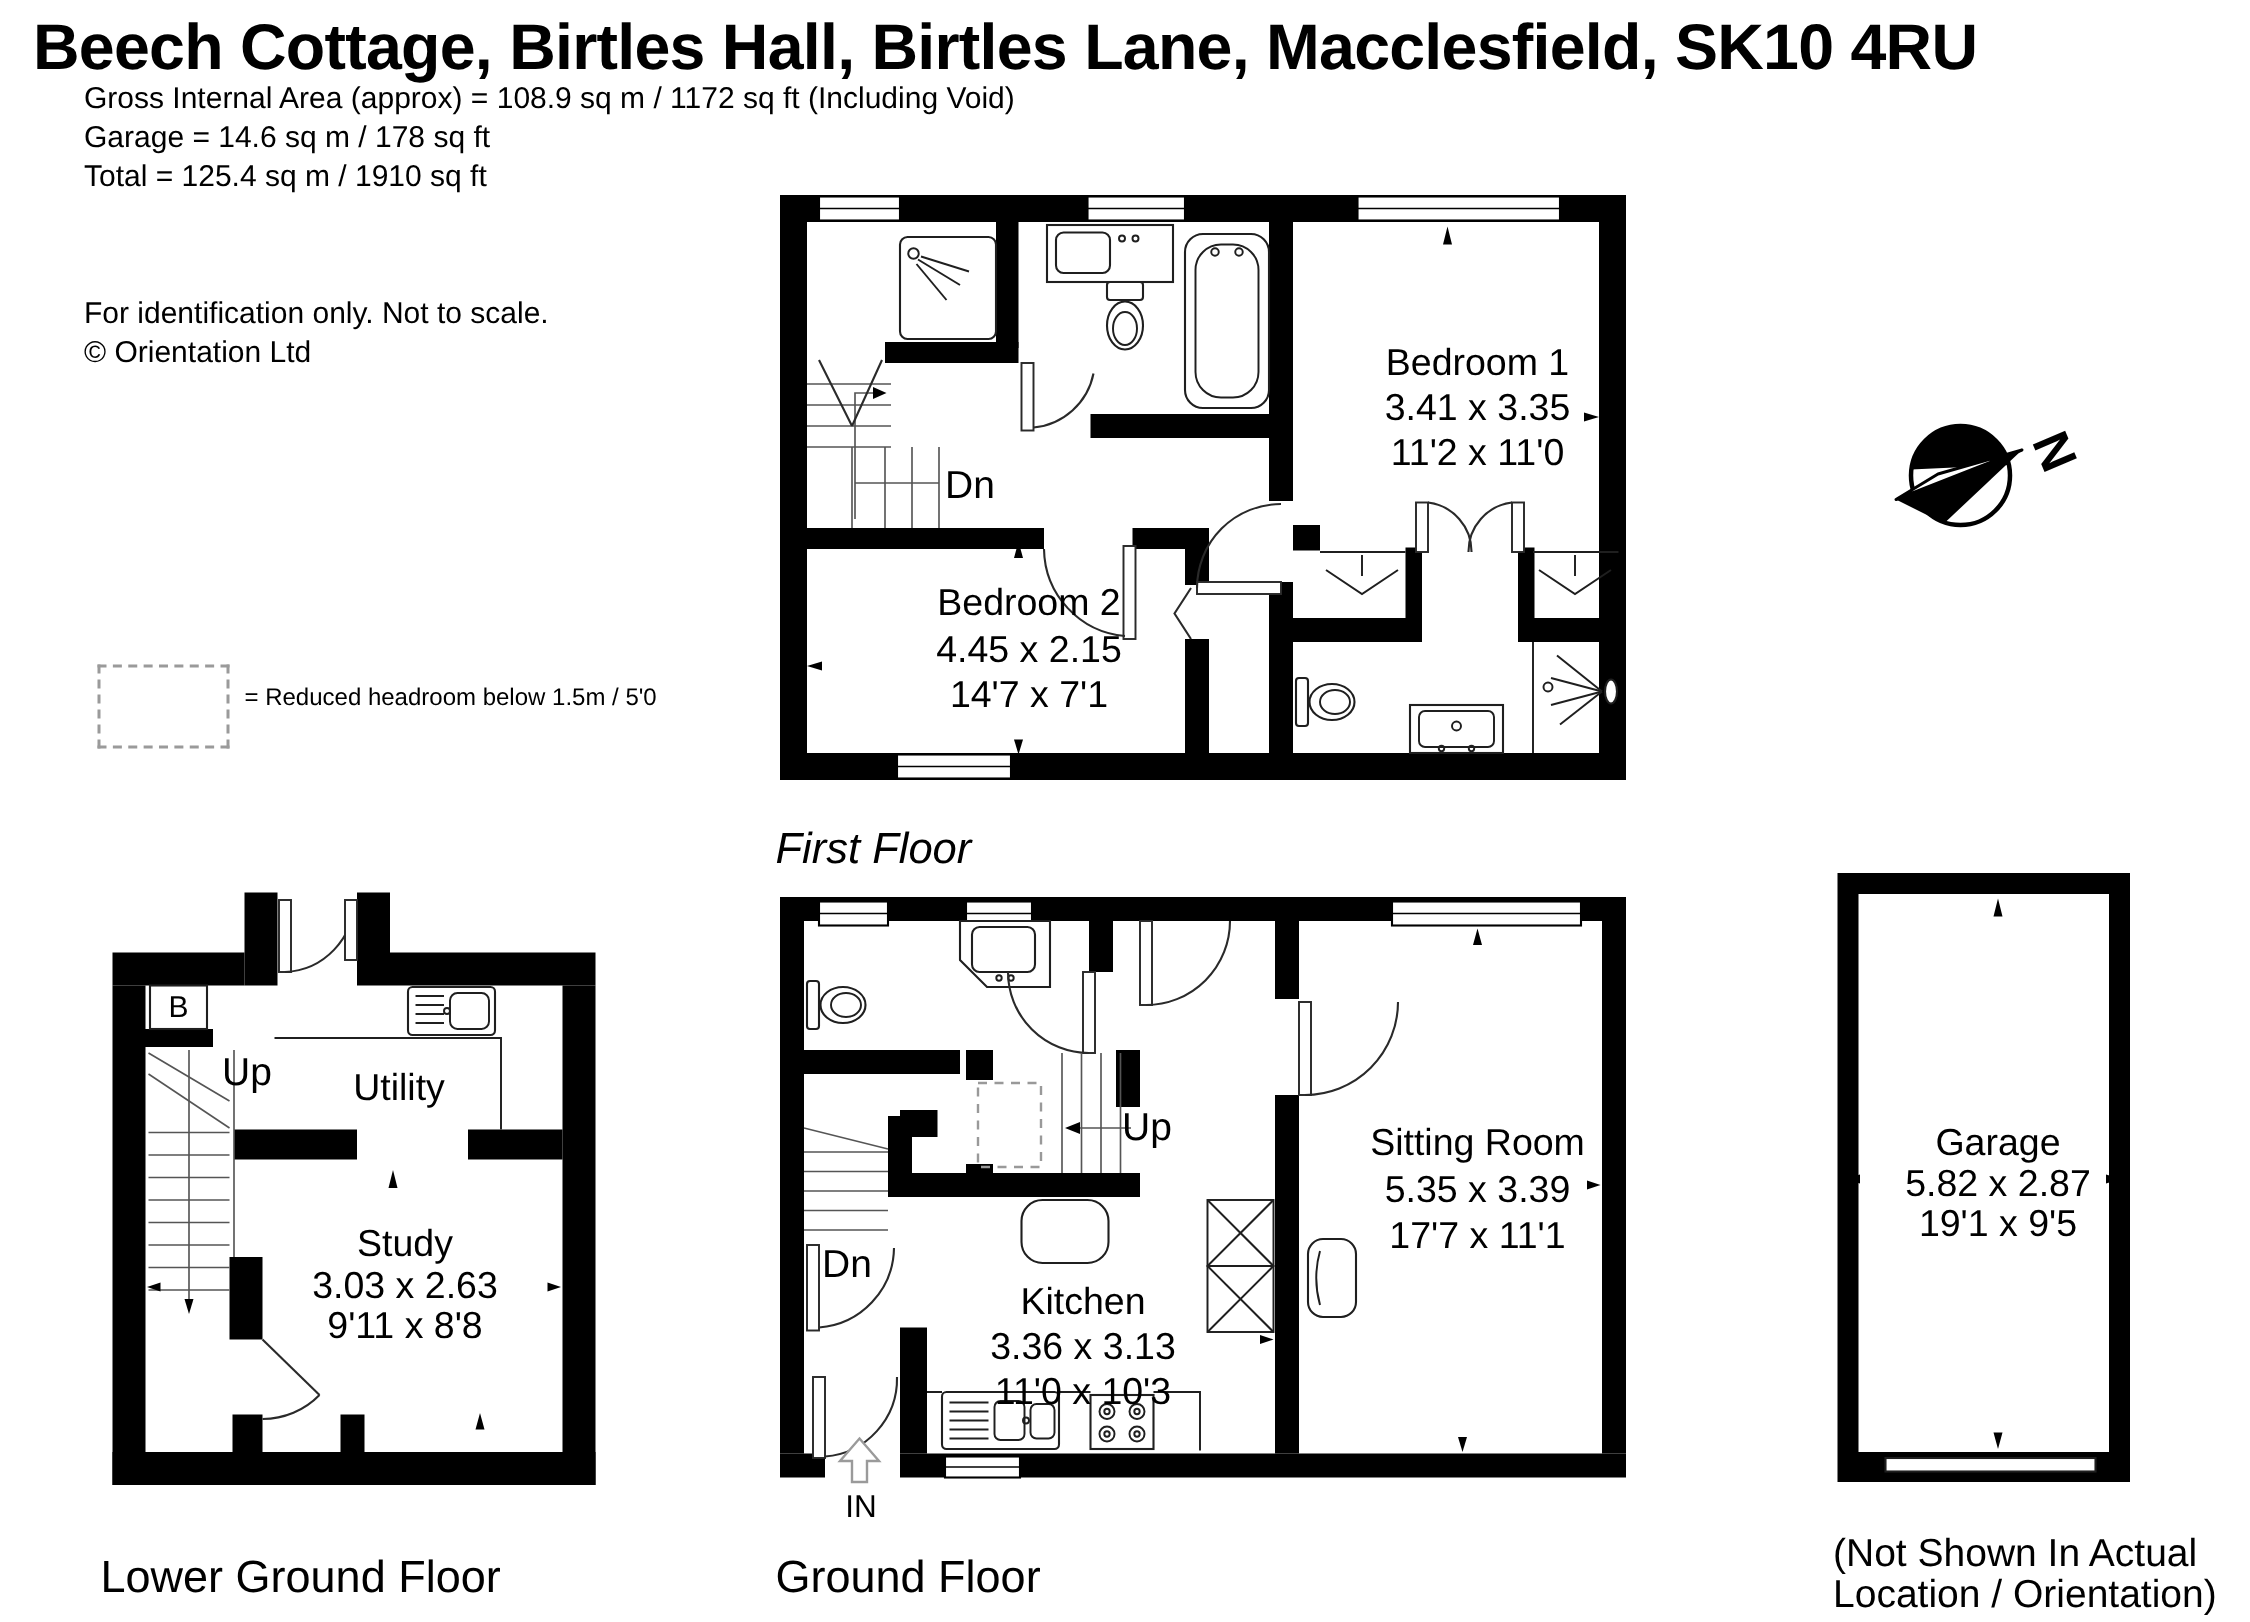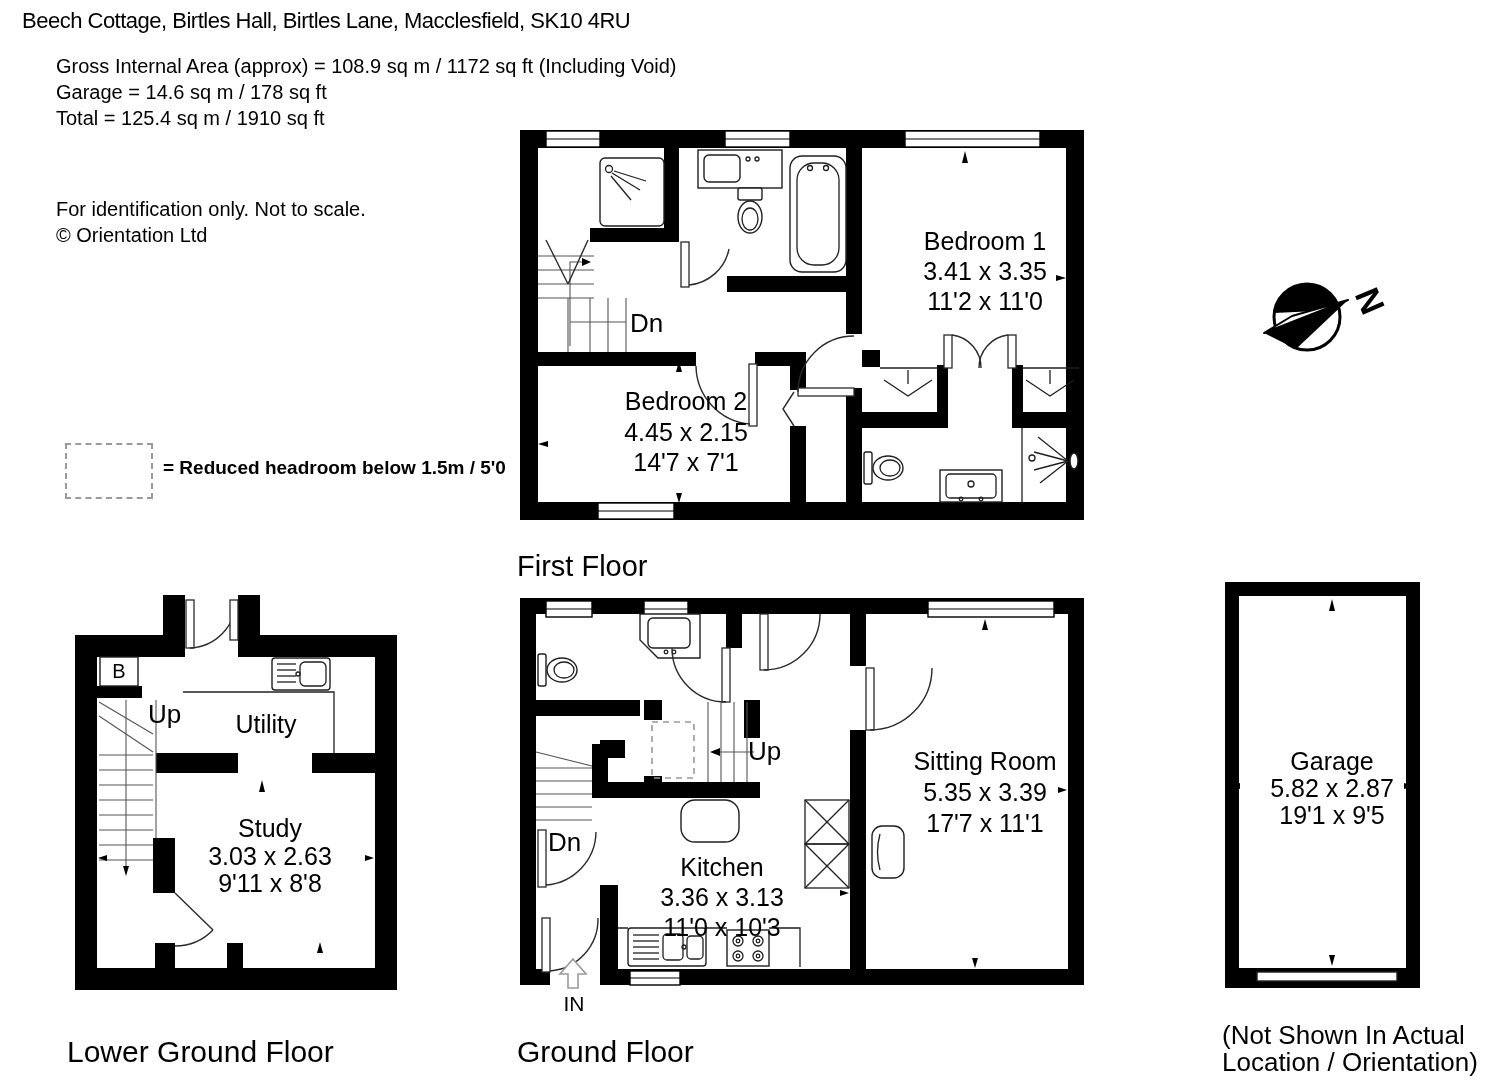--- a/index.html
+++ b/index.html
@@ -1,24 +1,24 @@
 <!DOCTYPE html>
 <html><head>
 <meta charset="utf-8">
 <style>
   html,body{margin:0;padding:0;background:#fff;}
   body{width:1500px;height:1081px;position:relative;font-family:"Liberation Sans",sans-serif;color:#000;overflow:hidden;}
   .abs{position:absolute;}
-  .title{font-size:22px;font-weight:normal;letter-spacing:-0.5px;white-space:nowrap;}
+  .title{font-size:43px;font-weight:bold;letter-spacing:-0.5px;white-space:nowrap;}
   .hline{font-size:20px;line-height:26px;white-space:nowrap;margin-left:32px;}
   .floor-title{font-size:30px;white-space:nowrap;}
-  .floor-title-sm{font-size:29px;white-space:nowrap;}
+  .floor-title-sm{font-size:29px;white-space:nowrap;font-style:italic;}
   .note{font-size:26px;line-height:27px;white-space:nowrap;}
   .legend-box{width:84px;height:52px;border:2px dashed #9a9a9a;}
-  .legend-text{font-size:19px;white-space:nowrap;font-weight:bold;}
+  .legend-text{font-size:16px;white-space:nowrap;}
   svg{position:absolute;overflow:visible;}
   svg text{fill:#000;font-family:"Liberation Sans",sans-serif;}
   .w{fill:#000;stroke:none;}
   .fx{fill:#fff;stroke:#1f1f1f;stroke-width:1.4;}
   .ln{fill:none;stroke:#1f1f1f;stroke-width:1.3;}
   .st{fill:none;stroke:#555;stroke-width:1.1;}
   .door{fill:none;stroke:#2a2a2a;stroke-width:1.4;}
   .leaf{fill:#fff;stroke:#2a2a2a;stroke-width:1.3;}
   .win{fill:#fff;stroke:#000;stroke-width:1.4;}
   .winln{stroke:#000;stroke-width:1;}

